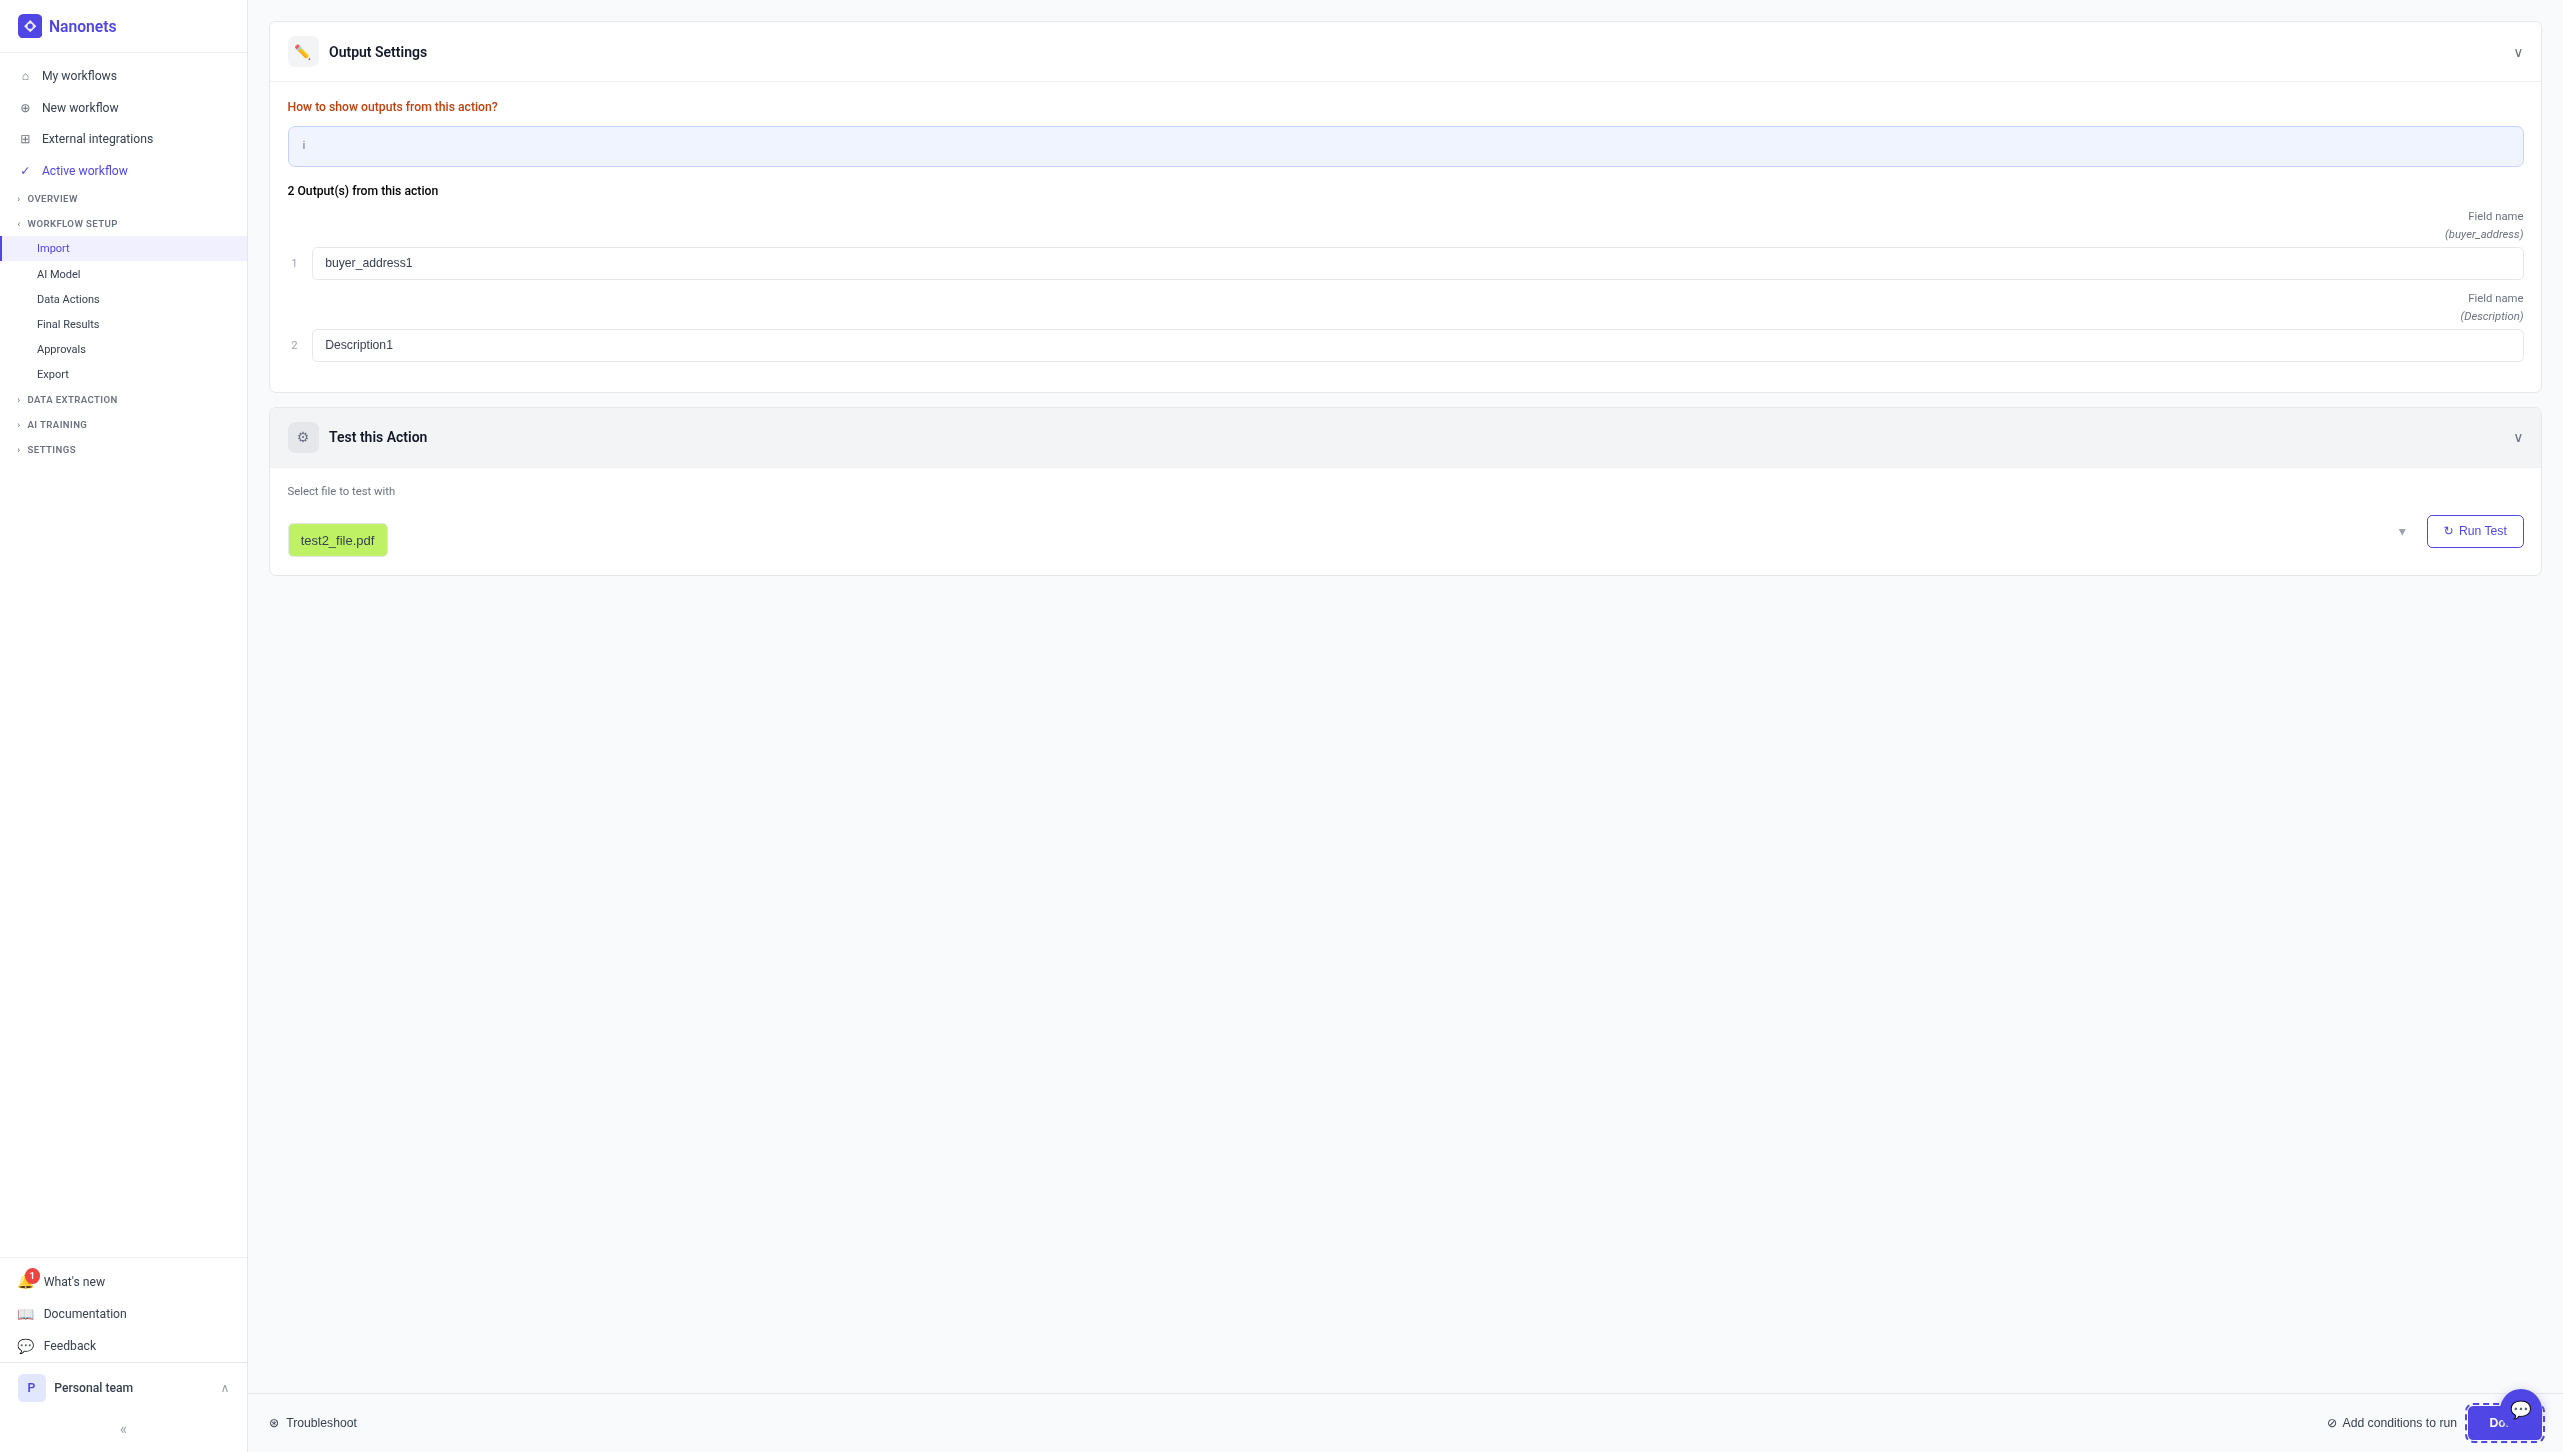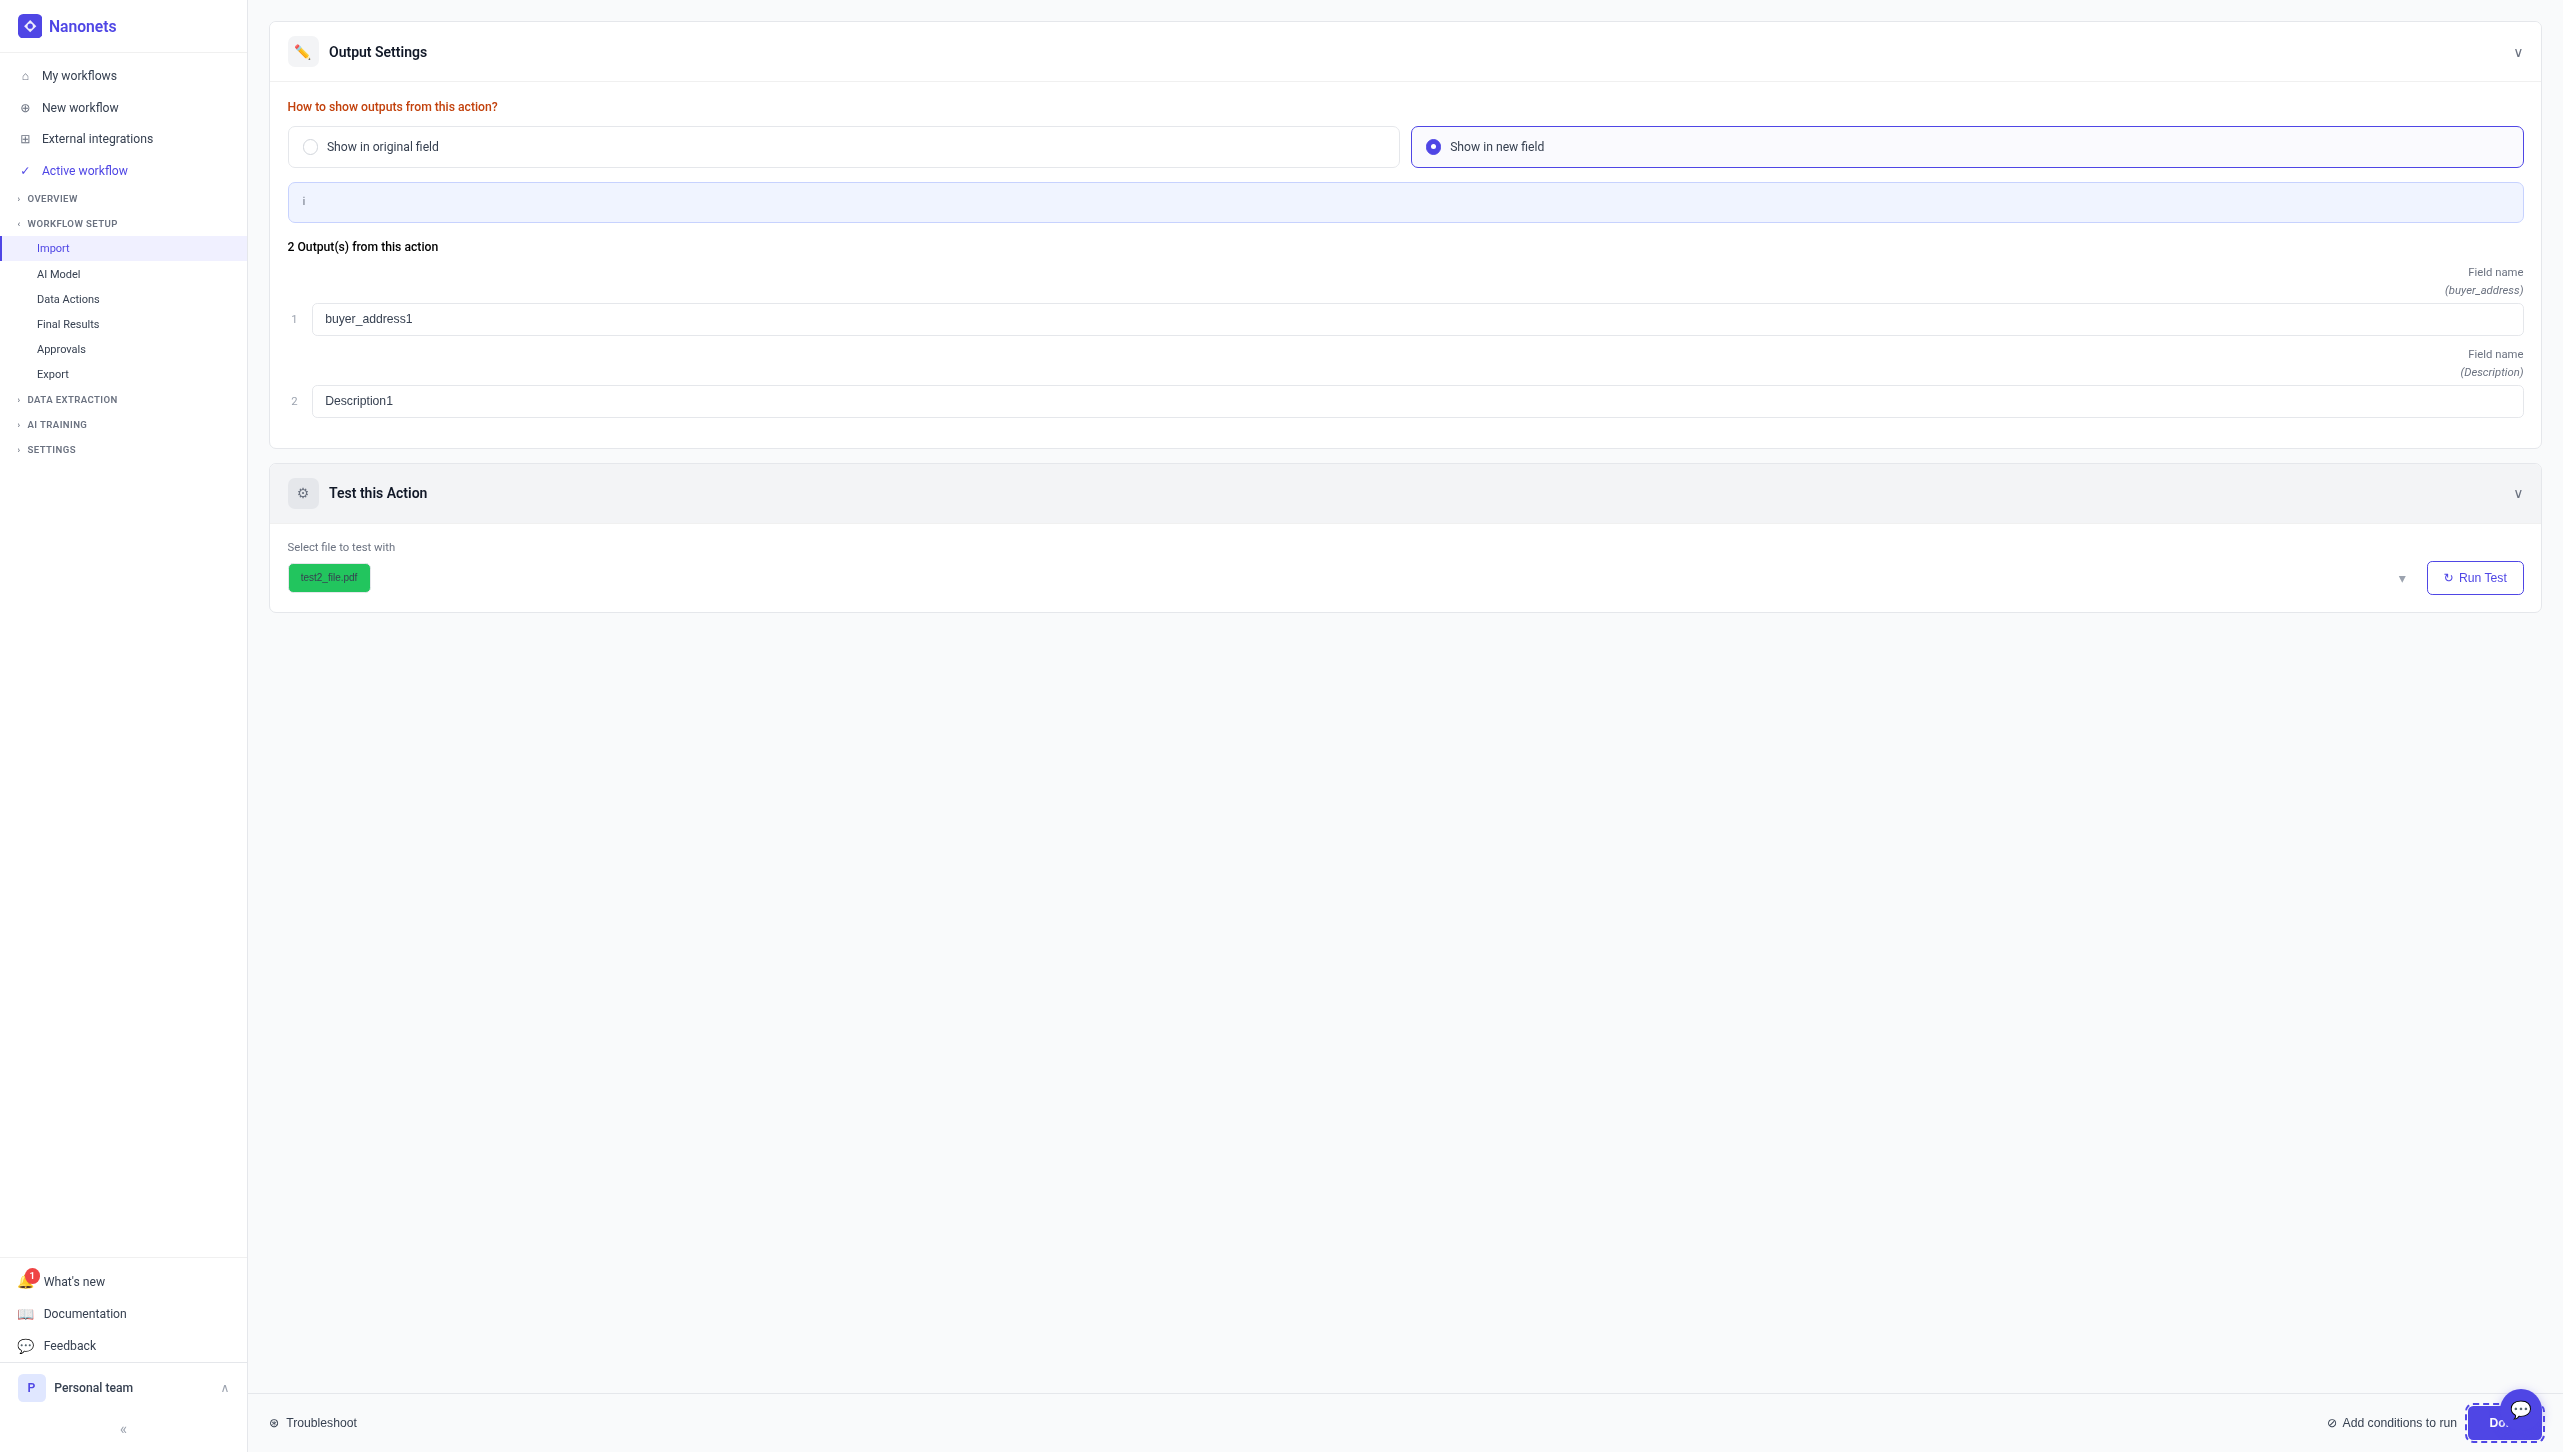--- a/index.html
+++ b/index.html
@@ -344,26 +344,27 @@
     .test-row {
       display: flex;
       align-items: center;
       gap: 10.5px;
     }
     .select-input {
       flex: 1;
       padding: 8.7px 12.2px;
       border: 0.9px solid #e5e7eb;
       border-radius: 5.2px;
-      font-size: 10px;
-      color: #374151;
-      background: #22c55e;
+      font-size: 13px;
+      color: #374151;
+      background: #bef264;
       appearance: none;
       cursor: pointer;
       outline: none;
+      margin-top: 18px;
     }
     .select-wrapper {
       flex: 1;
       position: relative;
     }
     .select-wrapper::after {
       content: '▾';
       position: absolute;
       right: 10.5px;
       top: 50%;
@@ -573,30 +574,20 @@
         <div class="card-header-left">
           <div class="card-icon">✏️</div>
           <span class="card-title">Output Settings</span>
         </div>
         <span class="chevron-icon">∨</span>
       </div>
 
       <div class="card-body">
         <div class="section-label">How to show outputs from this action?</div>
 
-        <div class="radio-group">
-          <div class="radio-option">
-            <div class="radio-circle"></div>
-            <span>Show in original field</span>
-          </div>
-          <div class="radio-option selected">
-            <div class="radio-circle selected"></div>
-            <span>Show in new field</span>
-          </div>
-        </div>
 
         <div class="info-box">
           <span class="info-icon">ℹ</span>
         </div>
 
         <div class="outputs-label">2 Output(s) from this action</div>
 
         <div class="output-field-group">
           <div class="field-label-row">
             <span class="field-label">Field name</span>

